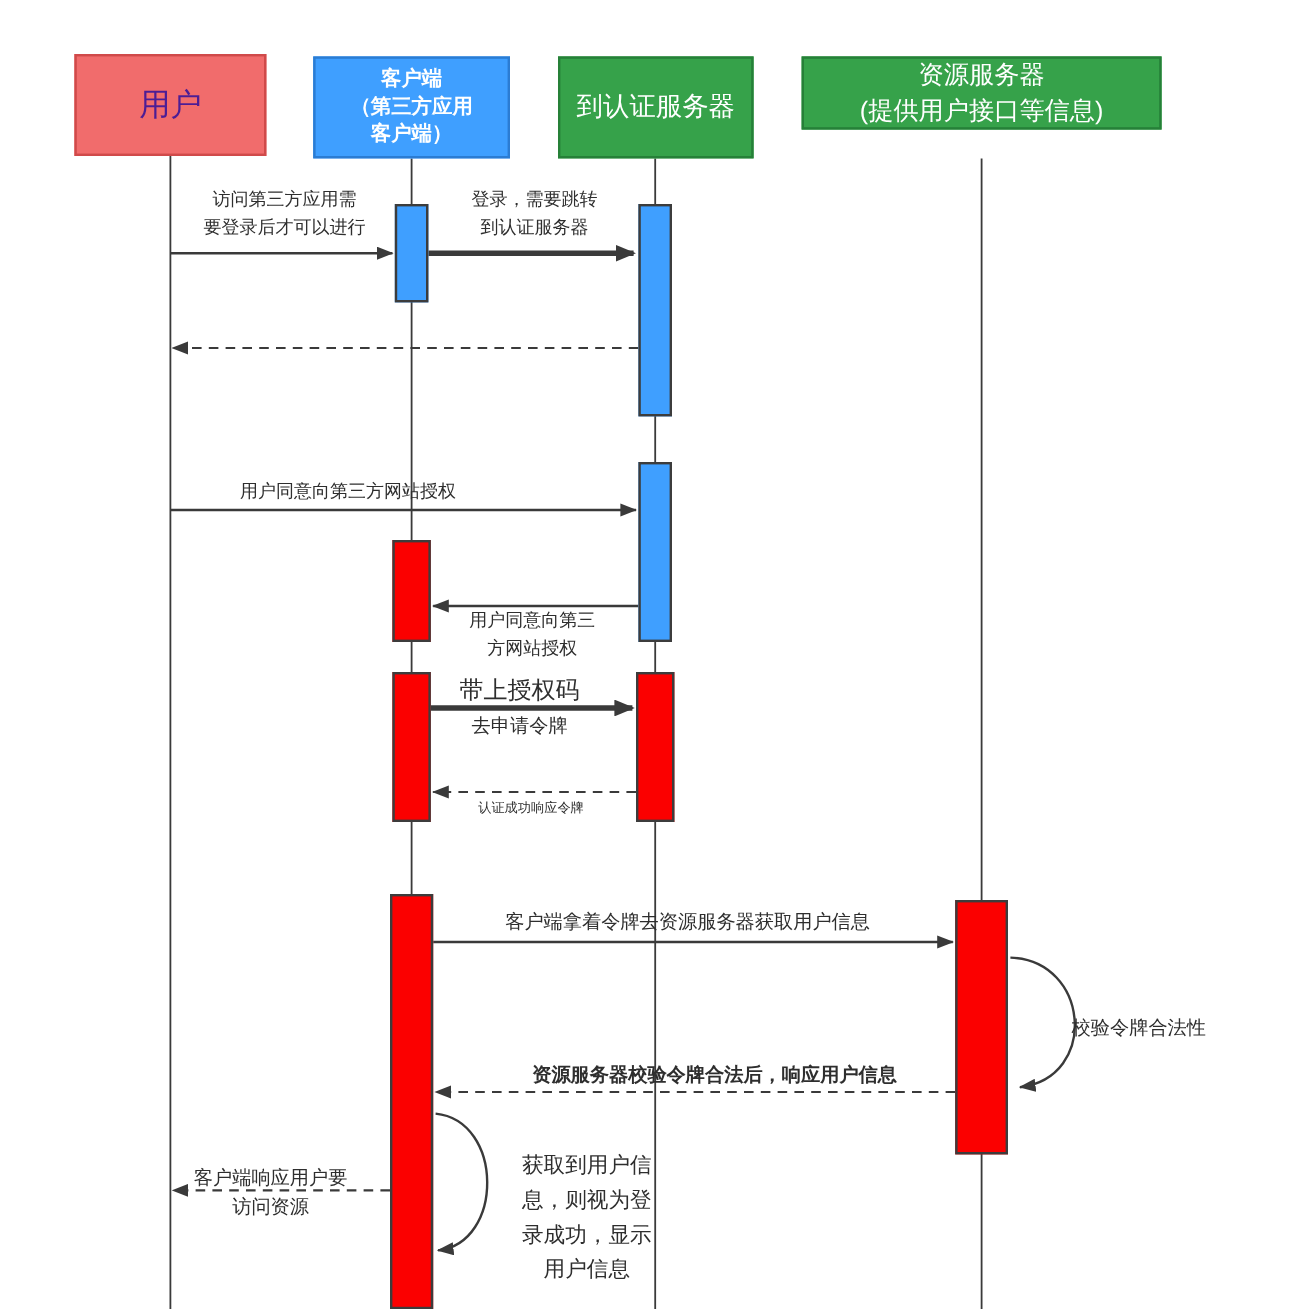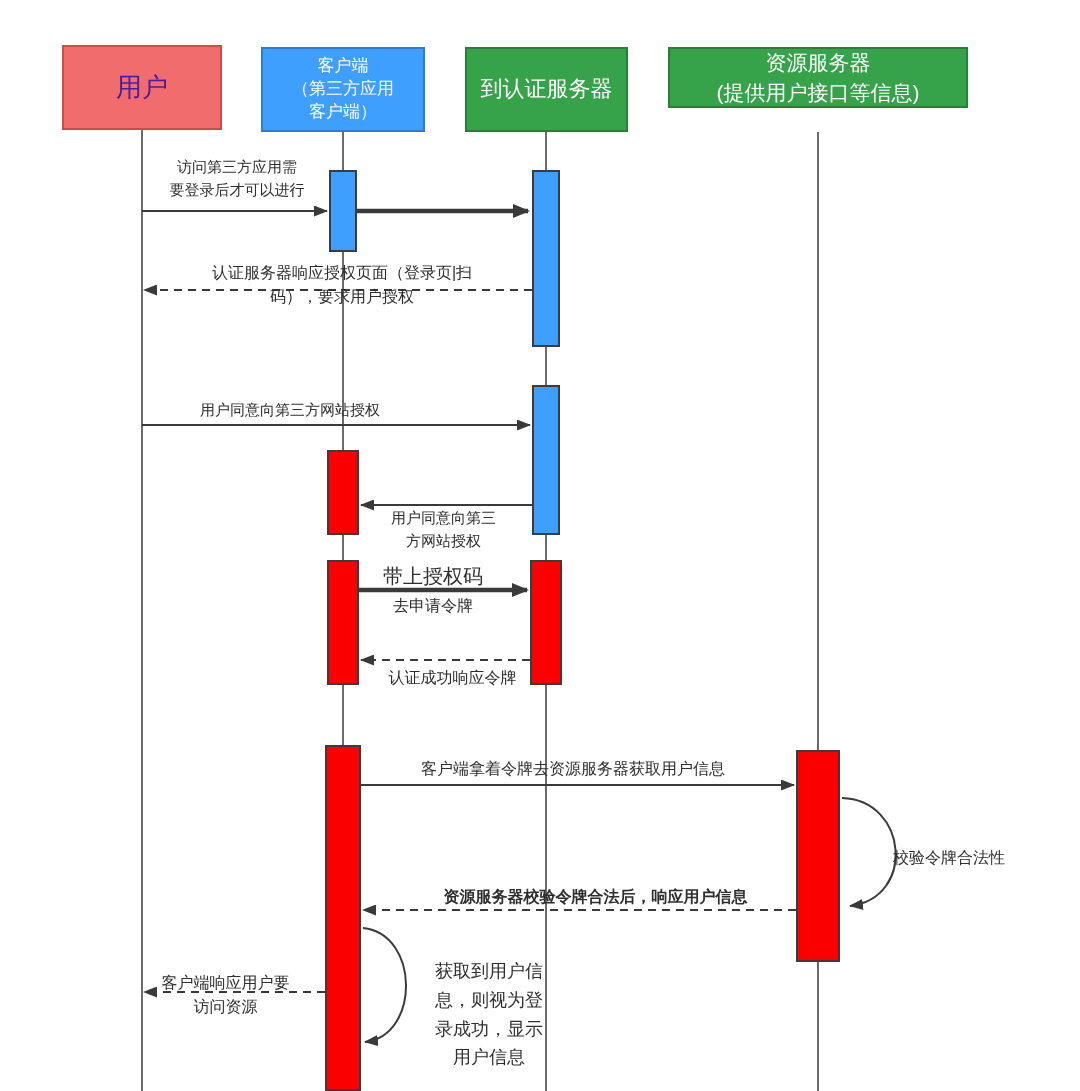--- a/index.html
+++ b/index.html
@@ -59,21 +59,21 @@
       <path class="msg" d="M842,798 C908,800 916,898 850,906" marker-end="url(#ah)"></path>
       <line class="msg dashed" x1="796" y1="910" x2="363" y2="910" marker-end="url(#ah)"></line>
       <line class="msg dashed" x1="325" y1="992" x2="144" y2="992" marker-end="url(#ah)"></line>
       <path class="msg" d="M363,928 C420,934 420,1036 365,1042" marker-end="url(#ah)"></path>
     </g>
   </svg>
 
   <div class="actor red" style="left:62px;top:45px;width:160px;height:85px;">
     <span>用户</span>
   </div>
-  <div class="actor blue" style="left:261px;top:47px;width:164px;height:85px;">
+  <div class="actor blue" style="left:261px;top:47px;width:164px;height:85px;font-weight:bold;">
     <span>客户端
 （第三方应用
 客户端）</span>
   </div>
   <div class="actor green" style="left:465px;top:47px;width:163px;height:85px;font-size:22px;">
     <span>到认证服务器</span>
   </div>
   <div class="actor green" style="left:668px;top:47px;width:300px;height:61px;">
     <span>资源服务器
 (提供用户接口等信息)</span>
@@ -83,28 +83,28 @@
   <div class="act blue" style="left:532px;top:170px;width:28px;height:177px;"></div>
   <div class="act blue" style="left:532px;top:385px;width:28px;height:150px;"></div>
   <div class="act red" style="left:327px;top:450px;width:32px;height:85px;"></div>
   <div class="act red" style="left:327px;top:560px;width:32px;height:125px;"></div>
   <div class="act red" style="left:530px;top:560px;width:32px;height:125px;"></div>
   <div class="act red" style="left:325px;top:745px;width:36px;height:346px;"></div>
   <div class="act red" style="left:796px;top:750px;width:44px;height:212px;"></div>
 
   <div class="msglabel" style="left:142px;top:156px;width:190px;font-size:15px;">访问第三方应用需
 要登录后才可以进行</div>
-  <div class="msglabel" style="left:152px;top:261px;width:380px;font-size:16px;">认证服务器响应授权页面（登录页|扫
-码），要求用户授权</div>
+  <div class="msglabel" style="left:363px;top:156px;width:165px;font-size:15px;">登录，需要跳转
+到认证服务器</div>
   <div class="msglabel" style="left:160px;top:399px;width:260px;font-size:15px;">用户同意向第三方网站授权</div>
   <div class="msglabel" style="left:376px;top:507px;width:135px;font-size:15px;">用户同意向第三
 方网站授权</div>
   <div class="msglabel" style="left:368px;top:561px;width:130px;font-size:20px;">带上授权码</div>
   <div class="msglabel" style="left:368px;top:594px;width:130px;font-size:16px;">去申请令牌</div>
-  <div class="msglabel" style="left:380px;top:666px;width:145px;font-size:16px;">认证成功响应令牌</div>
+  <div class="msglabel" style="left:370px;top:666px;width:145px;font-size:11px;">认证成功响应令牌</div>
   <div class="msglabel" style="left:388px;top:757px;width:370px;font-size:16px;">客户端拿着令牌去资源服务器获取用户信息</div>
   <div class="msglabel" style="left:893px;top:846px;width:140px;font-size:16px;text-align:left;">校验令牌合法性</div>
   <div class="msglabel" style="left:398px;top:885px;width:395px;font-size:16px;font-weight:bold;">资源服务器校验令牌合法后，响应用户信息</div>
   <div class="msglabel" style="left:133px;top:971px;width:185px;font-size:16px;">客户端响应用户要
 访问资源</div>
   <div class="msglabel" style="left:424px;top:957px;width:130px;font-size:18px;line-height:1.6;">获取到用户信
 息，则视为登
 录成功，显示
 用户信息</div>
 

